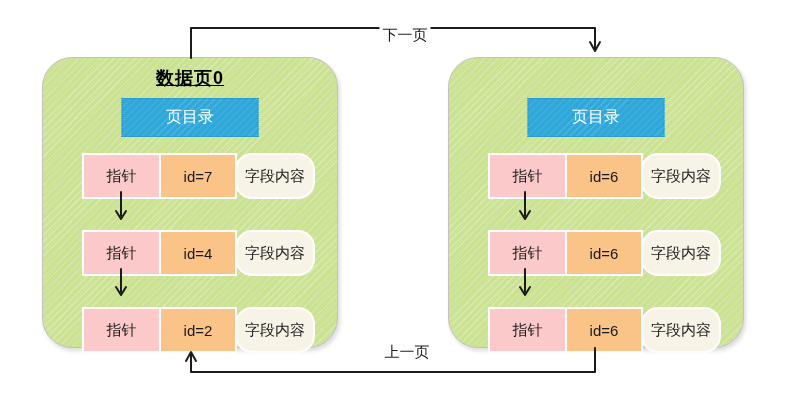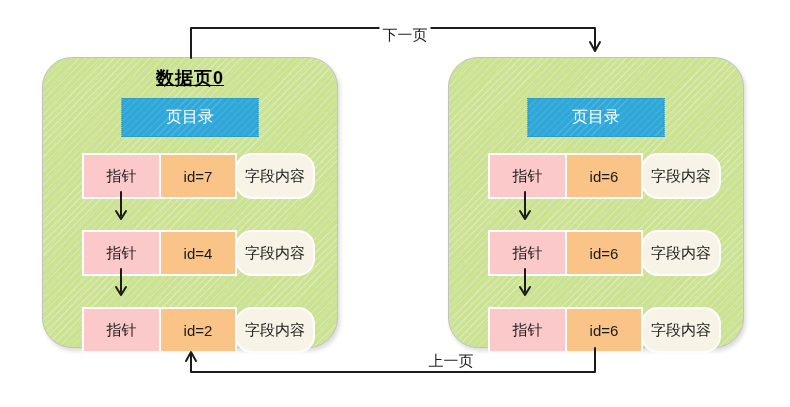--- a/index.html
+++ b/index.html
@@ -114,21 +114,21 @@
   .connector-label {
     position: absolute;
     transform: translate(-50%, -50%);
     background: var(--canvas-bg);
     padding: 0 3px;
     font-size: 15px;
     color: #1a1a1a;
     white-space: nowrap;
   }
   .label-next { left: 405px; top: 26px; margin-top: 9px; }
-  .label-prev { left: 407px; top: 361px; margin-left: 44px; }
+  .label-prev { left: 407px; top: 352px; }
 </style>
 </head>
 <body>
 
 <div class="canvas">
 
   <div class="page page--0">
     <div class="page-title">数据页0</div>
     <div class="directory">页目录</div>
     <div class="rows">

